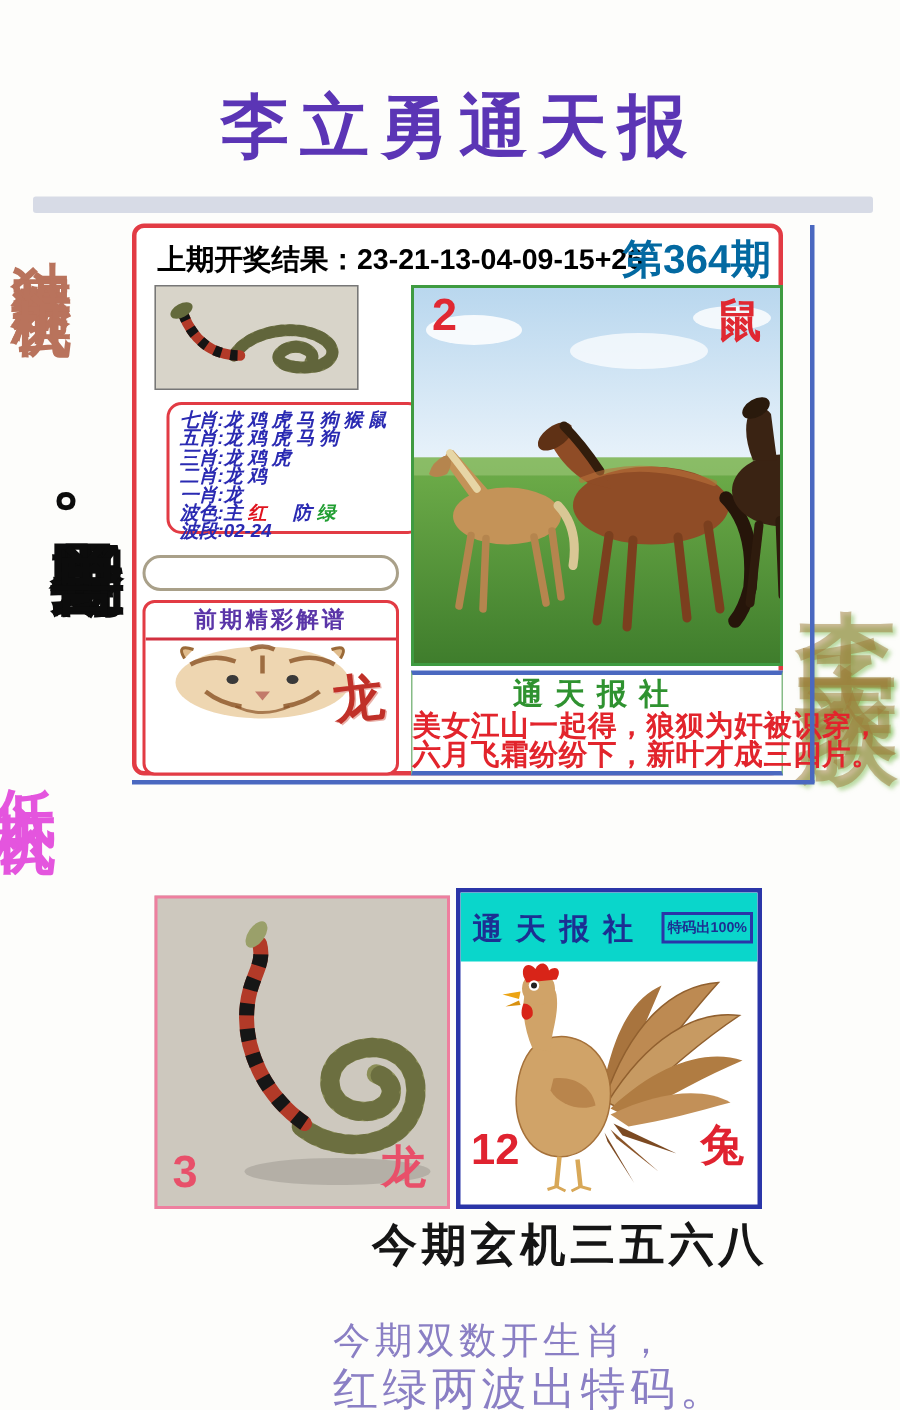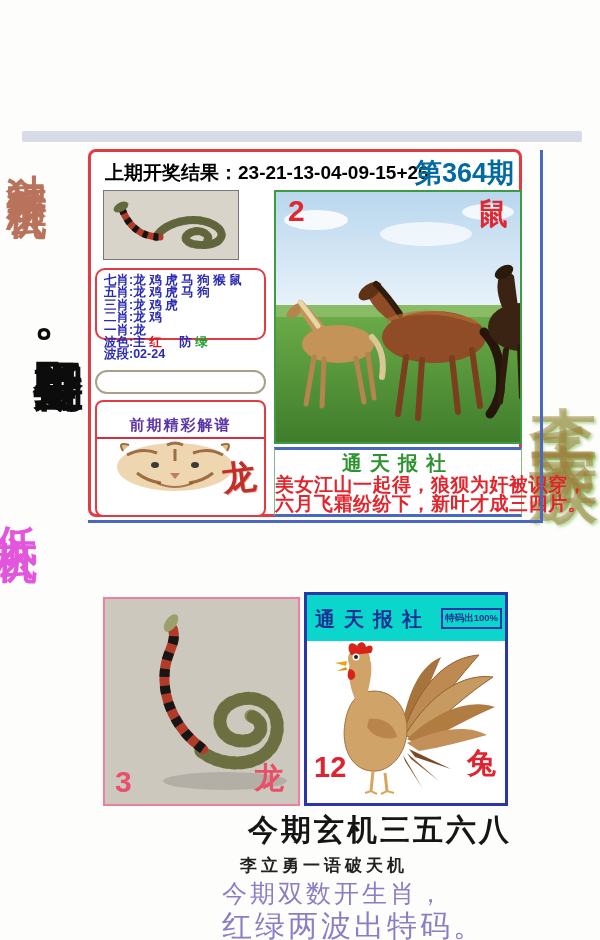--- a/index.html
+++ b/index.html
@@ -14,33 +14,33 @@
   #deco-strip{left:22px;top:131px;width:560px;height:11px;background:#c9cfdf;opacity:.75;border-radius:2px;}
 
   
   #main-panel{left:88px;top:149px;width:434px;height:368px;border:3px solid #e23b44;border-radius:8px;
     background:#fff;box-sizing:border-box;}
   .result-line{position:absolute;left:14px;top:8px;font-size:19px;font-weight:bold;color:#000000;white-space:nowrap;}
   .issue{position:absolute;right:5px;top:3px;font-size:27px;font-weight:bold;color:#0369a1;}
 
   .photo-small{position:absolute;left:12px;top:38px;width:136px;height:70px;background:#d8d4c9;border:1px solid #777;box-sizing:border-box;}
 
-  .pred-box{position:absolute;left:4px;top:116px;width:171px;height:72px;border:2px solid #e23b44;border-radius:10px;
-    box-sizing:border-box;padding:4px 0 0 7px;background:#fff;}
+  .pred-box{position:absolute;left:20px;top:116px;width:171px;height:88px;border:2px solid #e23b44;border-radius:10px;
+    box-sizing:border-box;padding:4px 0 0 7px;background:#fff;font-style:italic;}
   .pred-row{font-size:12.5px;font-weight:bold;color:#2a2ab2;line-height:12.4px;white-space:nowrap;}
   .pred-row .val{letter-spacing:3.5px;}
   .pred-row .sp{display:inline-block;width:14px;}
   .c-red{color:#e0131e;} .c-green{color:#1f9e30;}
 
   .empty-box{position:absolute;left:4px;top:218px;width:171px;height:24px;border:2px solid #a9a089;border-radius:12px;
     box-sizing:border-box;background:#fff;}
 
   .review-box{position:absolute;left:4px;top:248px;width:171px;height:117px;border:2px solid #e23b44;border-radius:8px;
     box-sizing:border-box;overflow:hidden;background:#fff;}
-  .review-title{text-align:center;font-size:15px;font-weight:bold;color:#5a35a8;letter-spacing:2px;padding-top:14px;
+  .review-title{text-align:center;font-size:15px;font-weight:bold;color:#5a35a8;letter-spacing:2px;padding-top:2px;
     border-bottom:2px solid #d23040;padding-bottom:2px;font-family:"DejaVu Serif","Liberation Serif",serif;}
   .tiger-wrap{position:relative;height:56px;}
   .seal{position:absolute;right:8px;top:16px;font-size:34px;font-weight:bold;color:#c03028;transform:rotate(-7deg);
     font-family:"DejaVu Serif","Liberation Serif",serif;text-shadow:1px 1px 0 #e8b0a8;}
 
   .photo-main{position:absolute;left:183px;top:38px;width:248px;height:254px;border:2px solid #3f9b41;box-sizing:border-box;overflow:hidden;}
   .num-tl{position:absolute;left:12px;top:2px;font-size:30px;font-weight:bold;color:#e02832;}
   .zodiac-tr{position:absolute;right:12px;top:2px;font-size:30px;font-weight:bold;color:#e02832;}
 
   .poem-box{position:absolute;left:183px;top:295px;width:248px;height:70px;box-sizing:border-box;background:#fff;
@@ -80,20 +80,21 @@
   #mystery{left:225px;top:810px;width:310px;text-align:center;font-size:30px;font-weight:bold;color:#151515;letter-spacing:3px;white-space:nowrap;}
   #slogan-title{left:240px;top:854px;font-size:17px;font-weight:bold;color:#222;letter-spacing:4px;white-space:nowrap;}
   #slogan1{left:222px;top:877px;font-size:25px;color:#8a7fc4;letter-spacing:3px;font-weight:500;white-space:nowrap;}
   #slogan2{left:222px;top:906px;font-size:30px;color:#8a7fc4;letter-spacing:3px;font-weight:500;white-space:nowrap;}
 </style>
 </head>
 <body>
 
 <div id="page">
 
+  <div class="abs" id="masthead">李立勇通天报</div>
   <div class="abs" id="deco-strip"></div>
 
   <div class="abs vtext" id="left-top-text">独家精准玄机</div>
   <div class="abs vtext" id="left-main-text">今期生肖是野兽。</div>
   <div class="abs vtext" id="left-bottom-text">低玄机</div>
 
   <div class="abs vtext" id="watermark">李氏家族</div>
 
   <div class="abs" id="main-panel">
     <div class="result-line">
@@ -265,17 +266,16 @@
         <path d="M38 28 C34 38 40 42 44 36 C45 31 42 28 38 28 Z" fill="#d82418"></path>
         <path d="M62 130 L60 150 M74 132 L76 150" stroke="#d8a858" stroke-width="3" fill="none"></path>
         <path d="M54 152 L60 150 L66 153 M70 153 L76 150 L83 152" stroke="#d8a858" stroke-width="2" fill="none"></path>
       </svg>
       <div class="rc-num">12</div>
       <div class="rc-zodiac">兔</div>
     </div>
   </div>
 
   <div class="abs" id="mystery">今期玄机三五六八</div>
-  <div class="abs" id="slogan-title">李立勇一语破天机</div>
   <div class="abs" id="slogan1">今期双数开生肖，</div>
   <div class="abs" id="slogan2">红绿两波出特码。</div>
 
 </div>
 
 </body></html>

